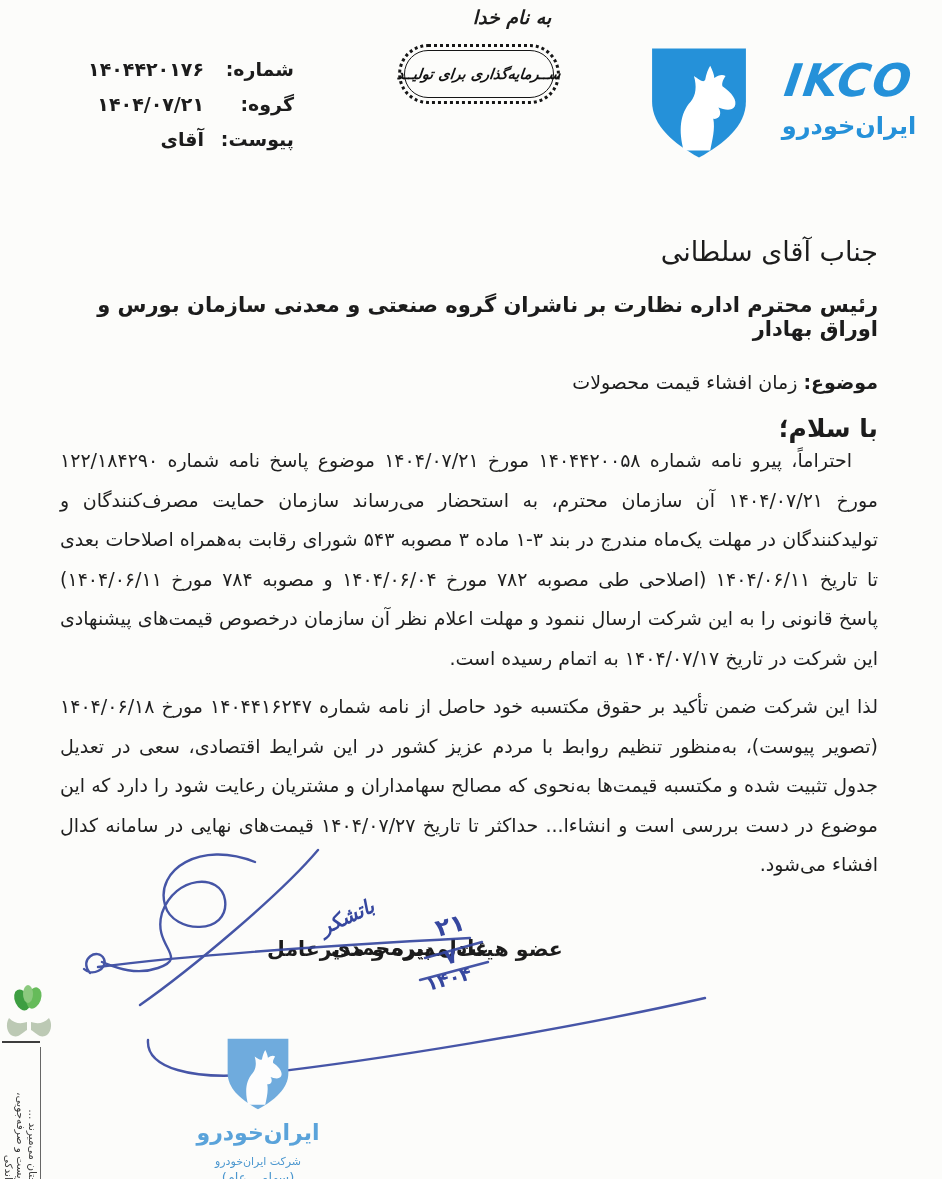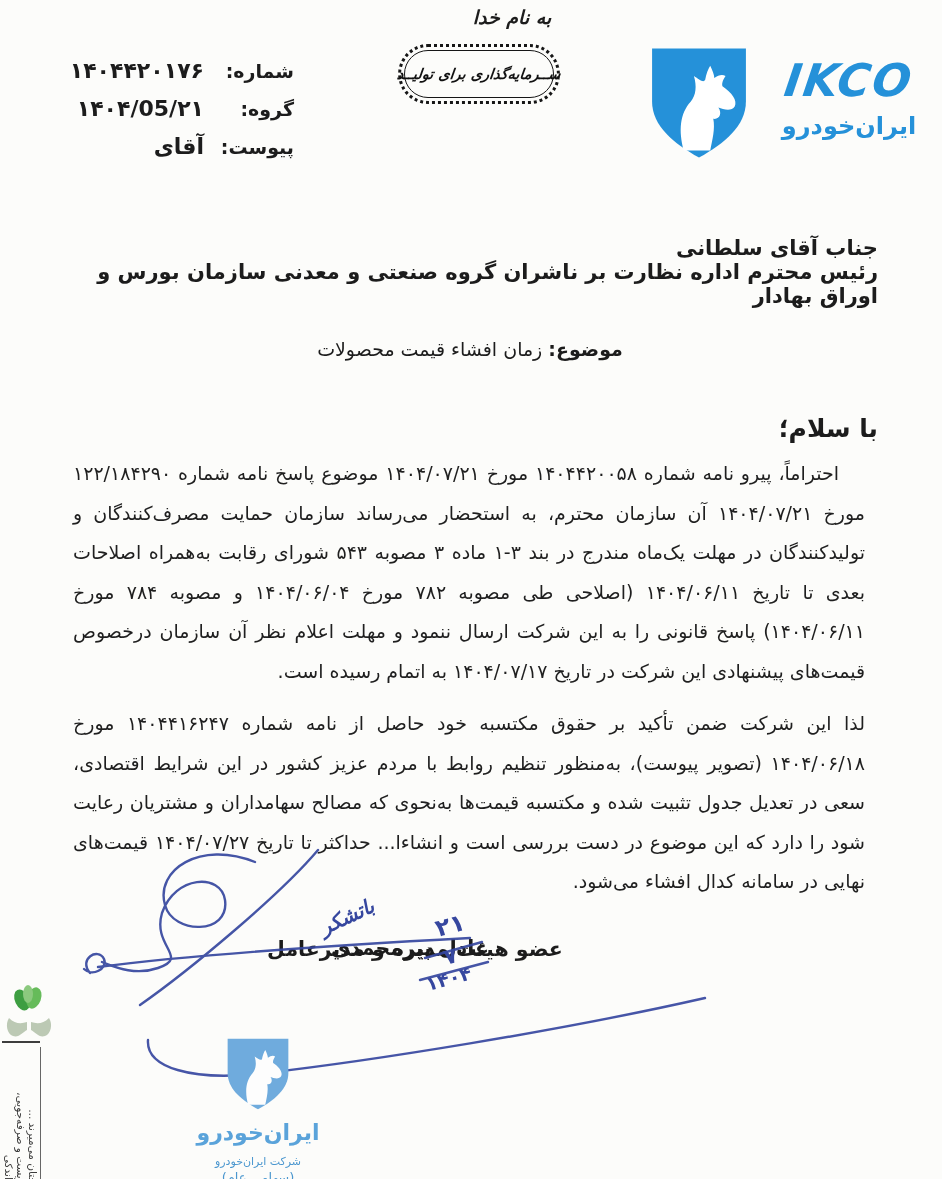--- a/index.html
+++ b/index.html
@@ -9,49 +9,49 @@
     background:#fcfcfa;
     overflow:hidden;
     font-family:"DejaVu Sans",sans-serif;
     color:#1c1c1c;
     -webkit-font-smoothing:antialiased;
   }
   
   .hdr-fields{position:absolute;left:62px;top:58px;width:232px;}
   .hdr-row{display:flex;direction:rtl;align-items:baseline;margin-bottom:13px;}
   .hdr-row .lbl{font-weight:bold;font-size:19px;width:74px;white-space:nowrap;margin-left:12px;}
-  .hdr-row .val{flex:1;font-weight:bold;font-size:22px;text-align:right;direction:ltr;padding-right:4px;white-space:nowrap;}
+  .hdr-row .val{flex:1;font-weight:bold;font-size:19px;text-align:right;direction:ltr;padding-right:4px;white-space:nowrap;}
   
   .besmellah{position:absolute;left:450px;top:6px;width:124px;text-align:center;
     font-weight:bold;font-size:19px;white-space:nowrap;font-style:italic;}
   .slogan-stamp{position:absolute;left:398px;top:44px;width:162px;height:60px;
     border:3px dotted #161616;border-radius:32px;box-sizing:border-box;}
   .slogan-stamp .inner{position:absolute;inset:3px;border:1.5px solid #161616;border-radius:27px;
     display:flex;align-items:center;justify-content:center;}
   .slogan-stamp .txt{font-size:14.5px;font-weight:bold;font-style:italic;
     transform:skewX(-6deg);white-space:nowrap;color:#111;}
   
   .logo{position:absolute;left:648px;top:40px;width:284px;height:132px;}
   .logo .shield{position:absolute;left:0;top:2px;}
   .logo .word-en{position:absolute;left:118px;top:14px;width:166px;text-align:center;
     font-size:45px;font-weight:bold;font-style:italic;letter-spacing:2px;
     color:#2591d9;transform:skewX(-8deg);}
   .logo .word-fa{position:absolute;left:118px;top:72px;width:166px;text-align:center;
     font-size:24px;font-weight:bold;color:#2591d9;letter-spacing:1px;white-space:nowrap;}
   
   .addressee{position:absolute;right:64px;top:236px;width:816px;direction:rtl;text-align:right;}
-  .addr-1{font-size:21px;font-weight:bold;}
-  .addr-2{font-size:21px;font-weight:bold;margin-top:0;}
-  .subject{font-size:19px;margin-top:30px;text-align:center;}
+  .addr-1{font-size:27px;font-weight:normal;}
+  .addr-2{font-size:21px;font-weight:bold;margin-top:26px;}
+  .subject{font-size:19px;margin-top:30px;}
   .subject .s-lbl{font-weight:bold;}
   
   .salutation{position:absolute;right:64px;top:414px;font-size:25px;font-weight:bold;direction:rtl;}
   .body-text{position:absolute;left:60px;top:441px;width:818px;direction:rtl;
     text-align:justify;font-size:19px;line-height:2.08;color:#1f1f1f;}
-  .body-text p{margin:13px;}
+  .body-text p{margin:0;}
   .body-text .p1{text-indent:26px;}
   .body-text .p2{margin-top:9px;}
   
   .sig-name{position:absolute;left:300px;top:936px;width:220px;text-align:center;
     font-size:20.5px;font-weight:bold;direction:rtl;white-space:nowrap;}
   .sig-title{position:absolute;left:263px;top:937px;width:304px;text-align:center;
     font-size:20.5px;font-weight:bold;direction:rtl;white-space:nowrap;}
   .sig-svg{position:absolute;left:40px;top:835px;pointer-events:none;}
   
   .eco-icon{position:absolute;left:3px;top:983px;}
@@ -71,21 +71,21 @@
 
 <div class="page">
 
   <div class="hdr-fields">
     <div class="hdr-row">
       <span class="lbl">شماره:</span>
       <span class="val">۱۴۰۴۴۲۰۱۷۶</span>
     </div>
     <div class="hdr-row">
       <span class="lbl">گروه:</span>
-      <span class="val">۱۴۰۴/05/۲۱</span>
+      <span class="val">۱۴۰۴/۰۷/۲۱</span>
     </div>
     <div class="hdr-row">
       <span class="lbl">پیوست:</span>
       <span class="val">آقای</span>
     </div>
   </div>
 
   <div class="besmellah">به نام خدا</div>
   <div class="slogan-stamp">
     <div class="inner">

